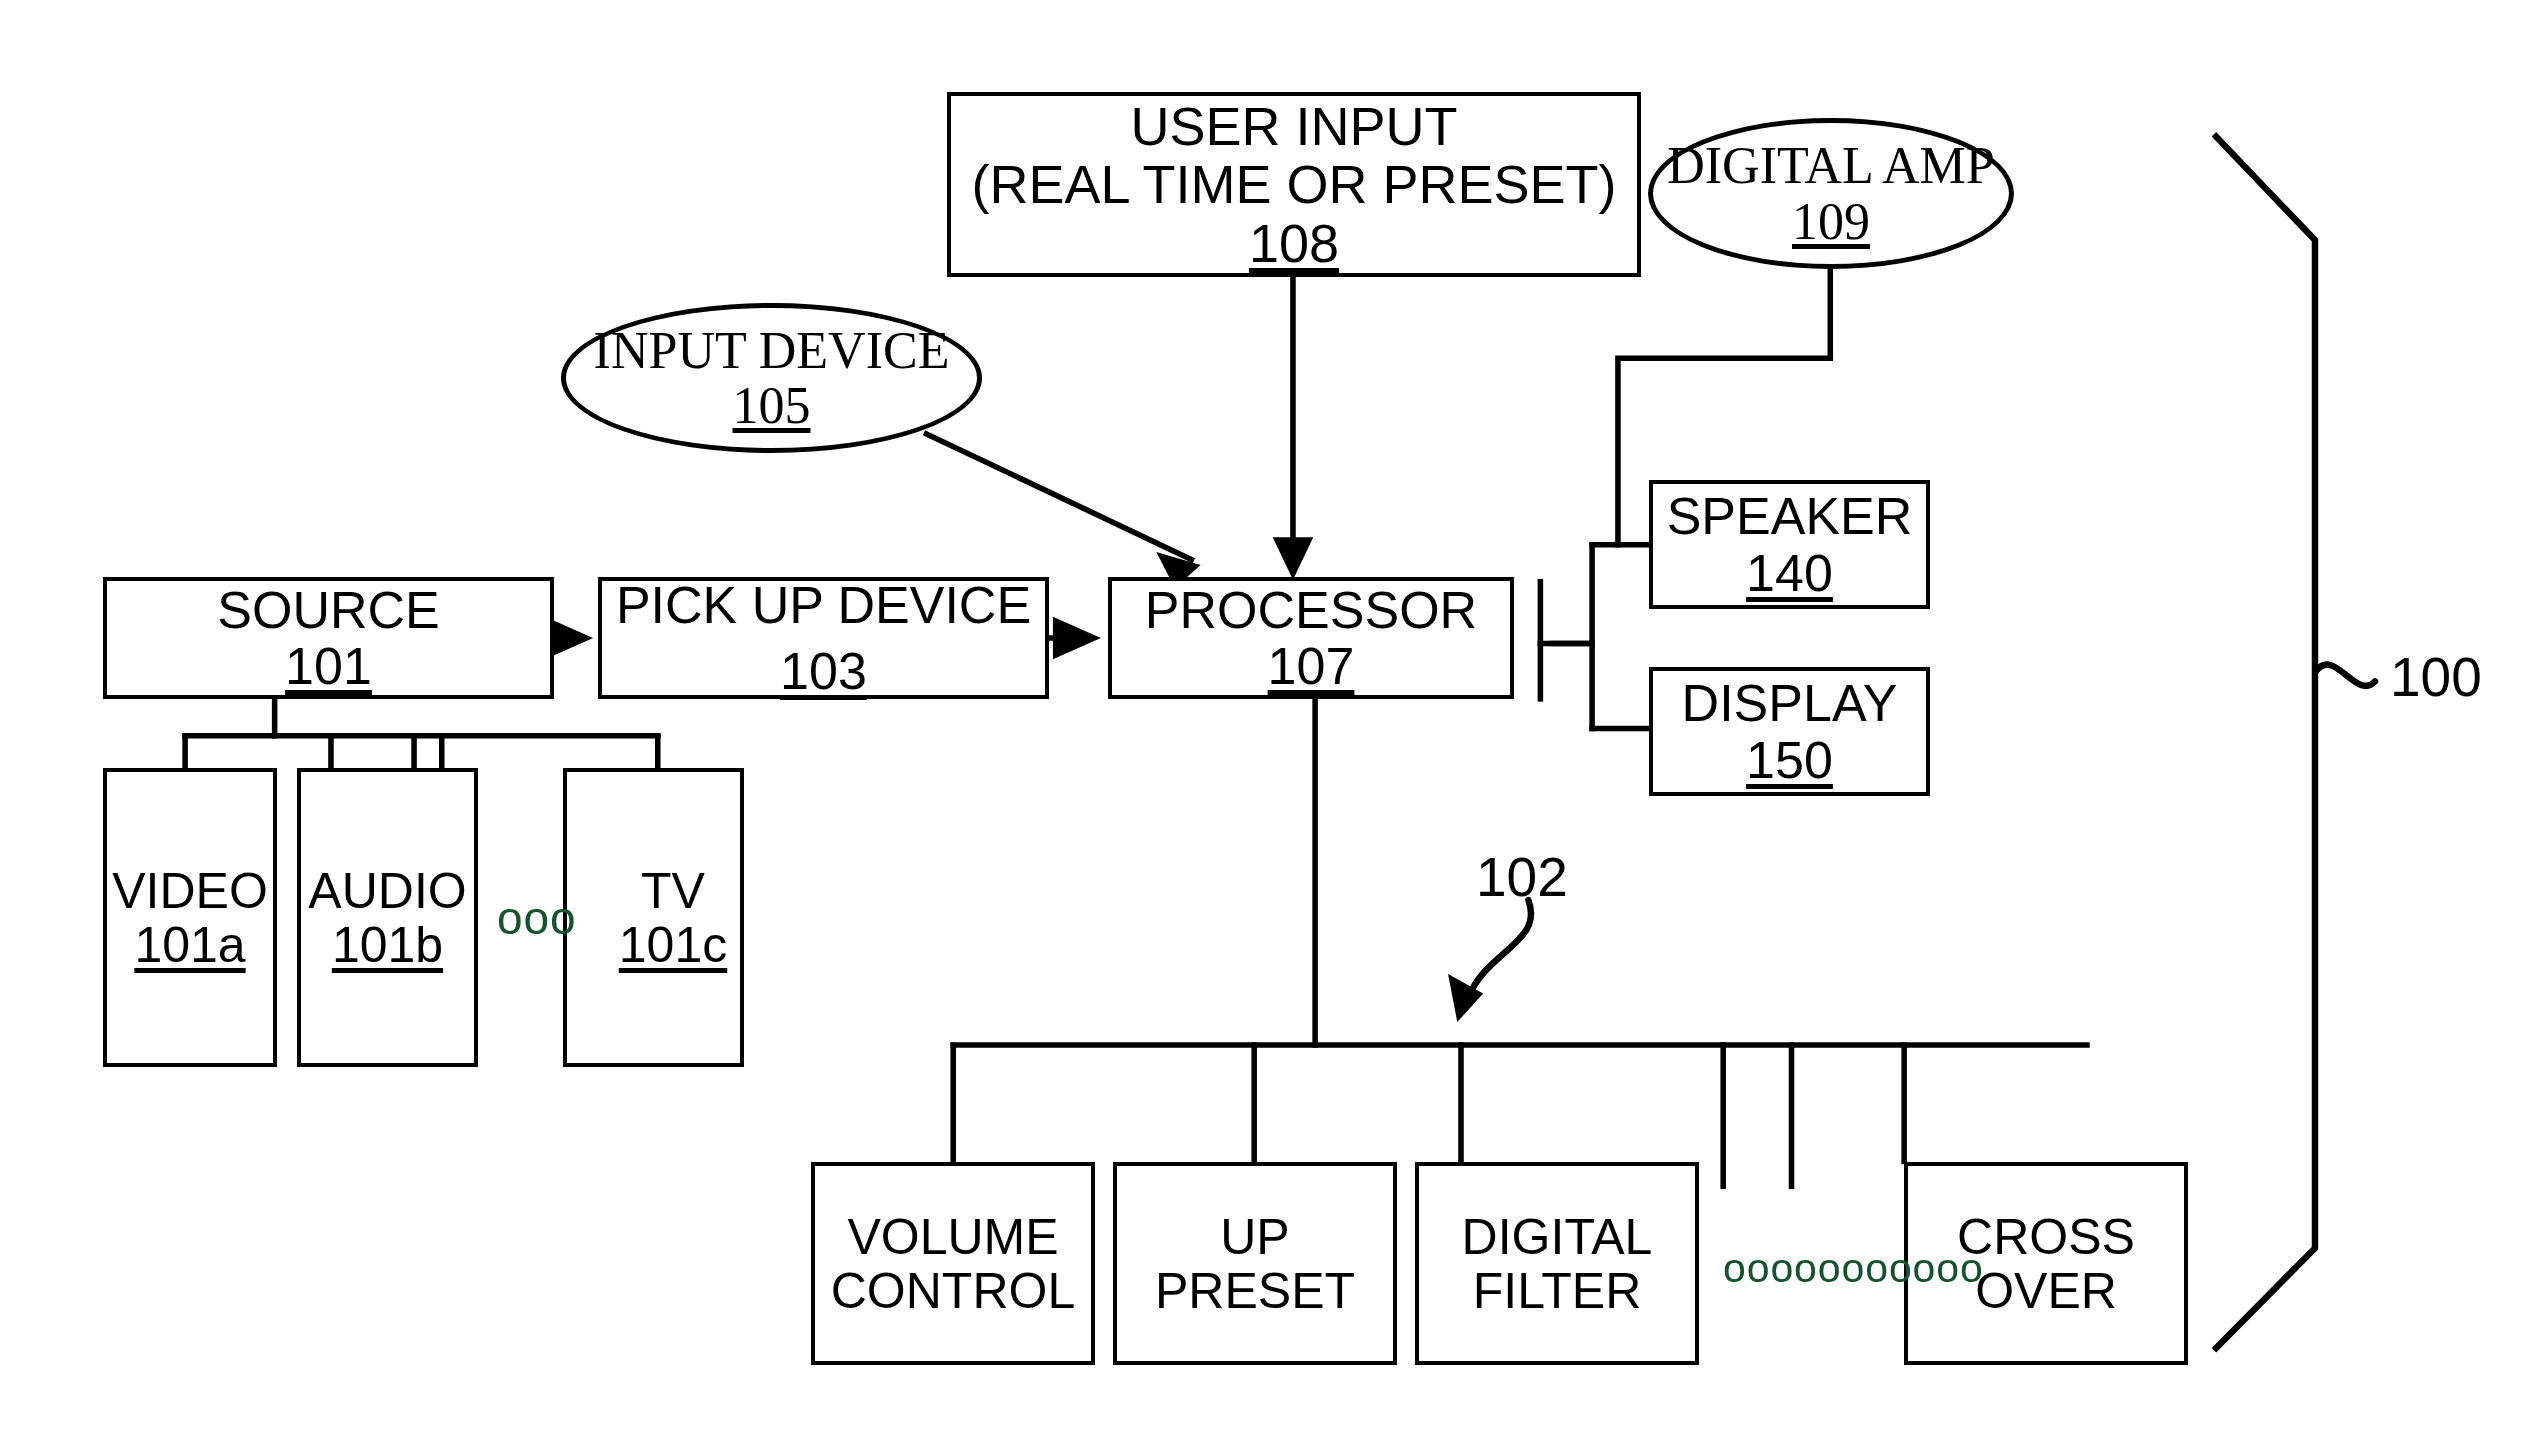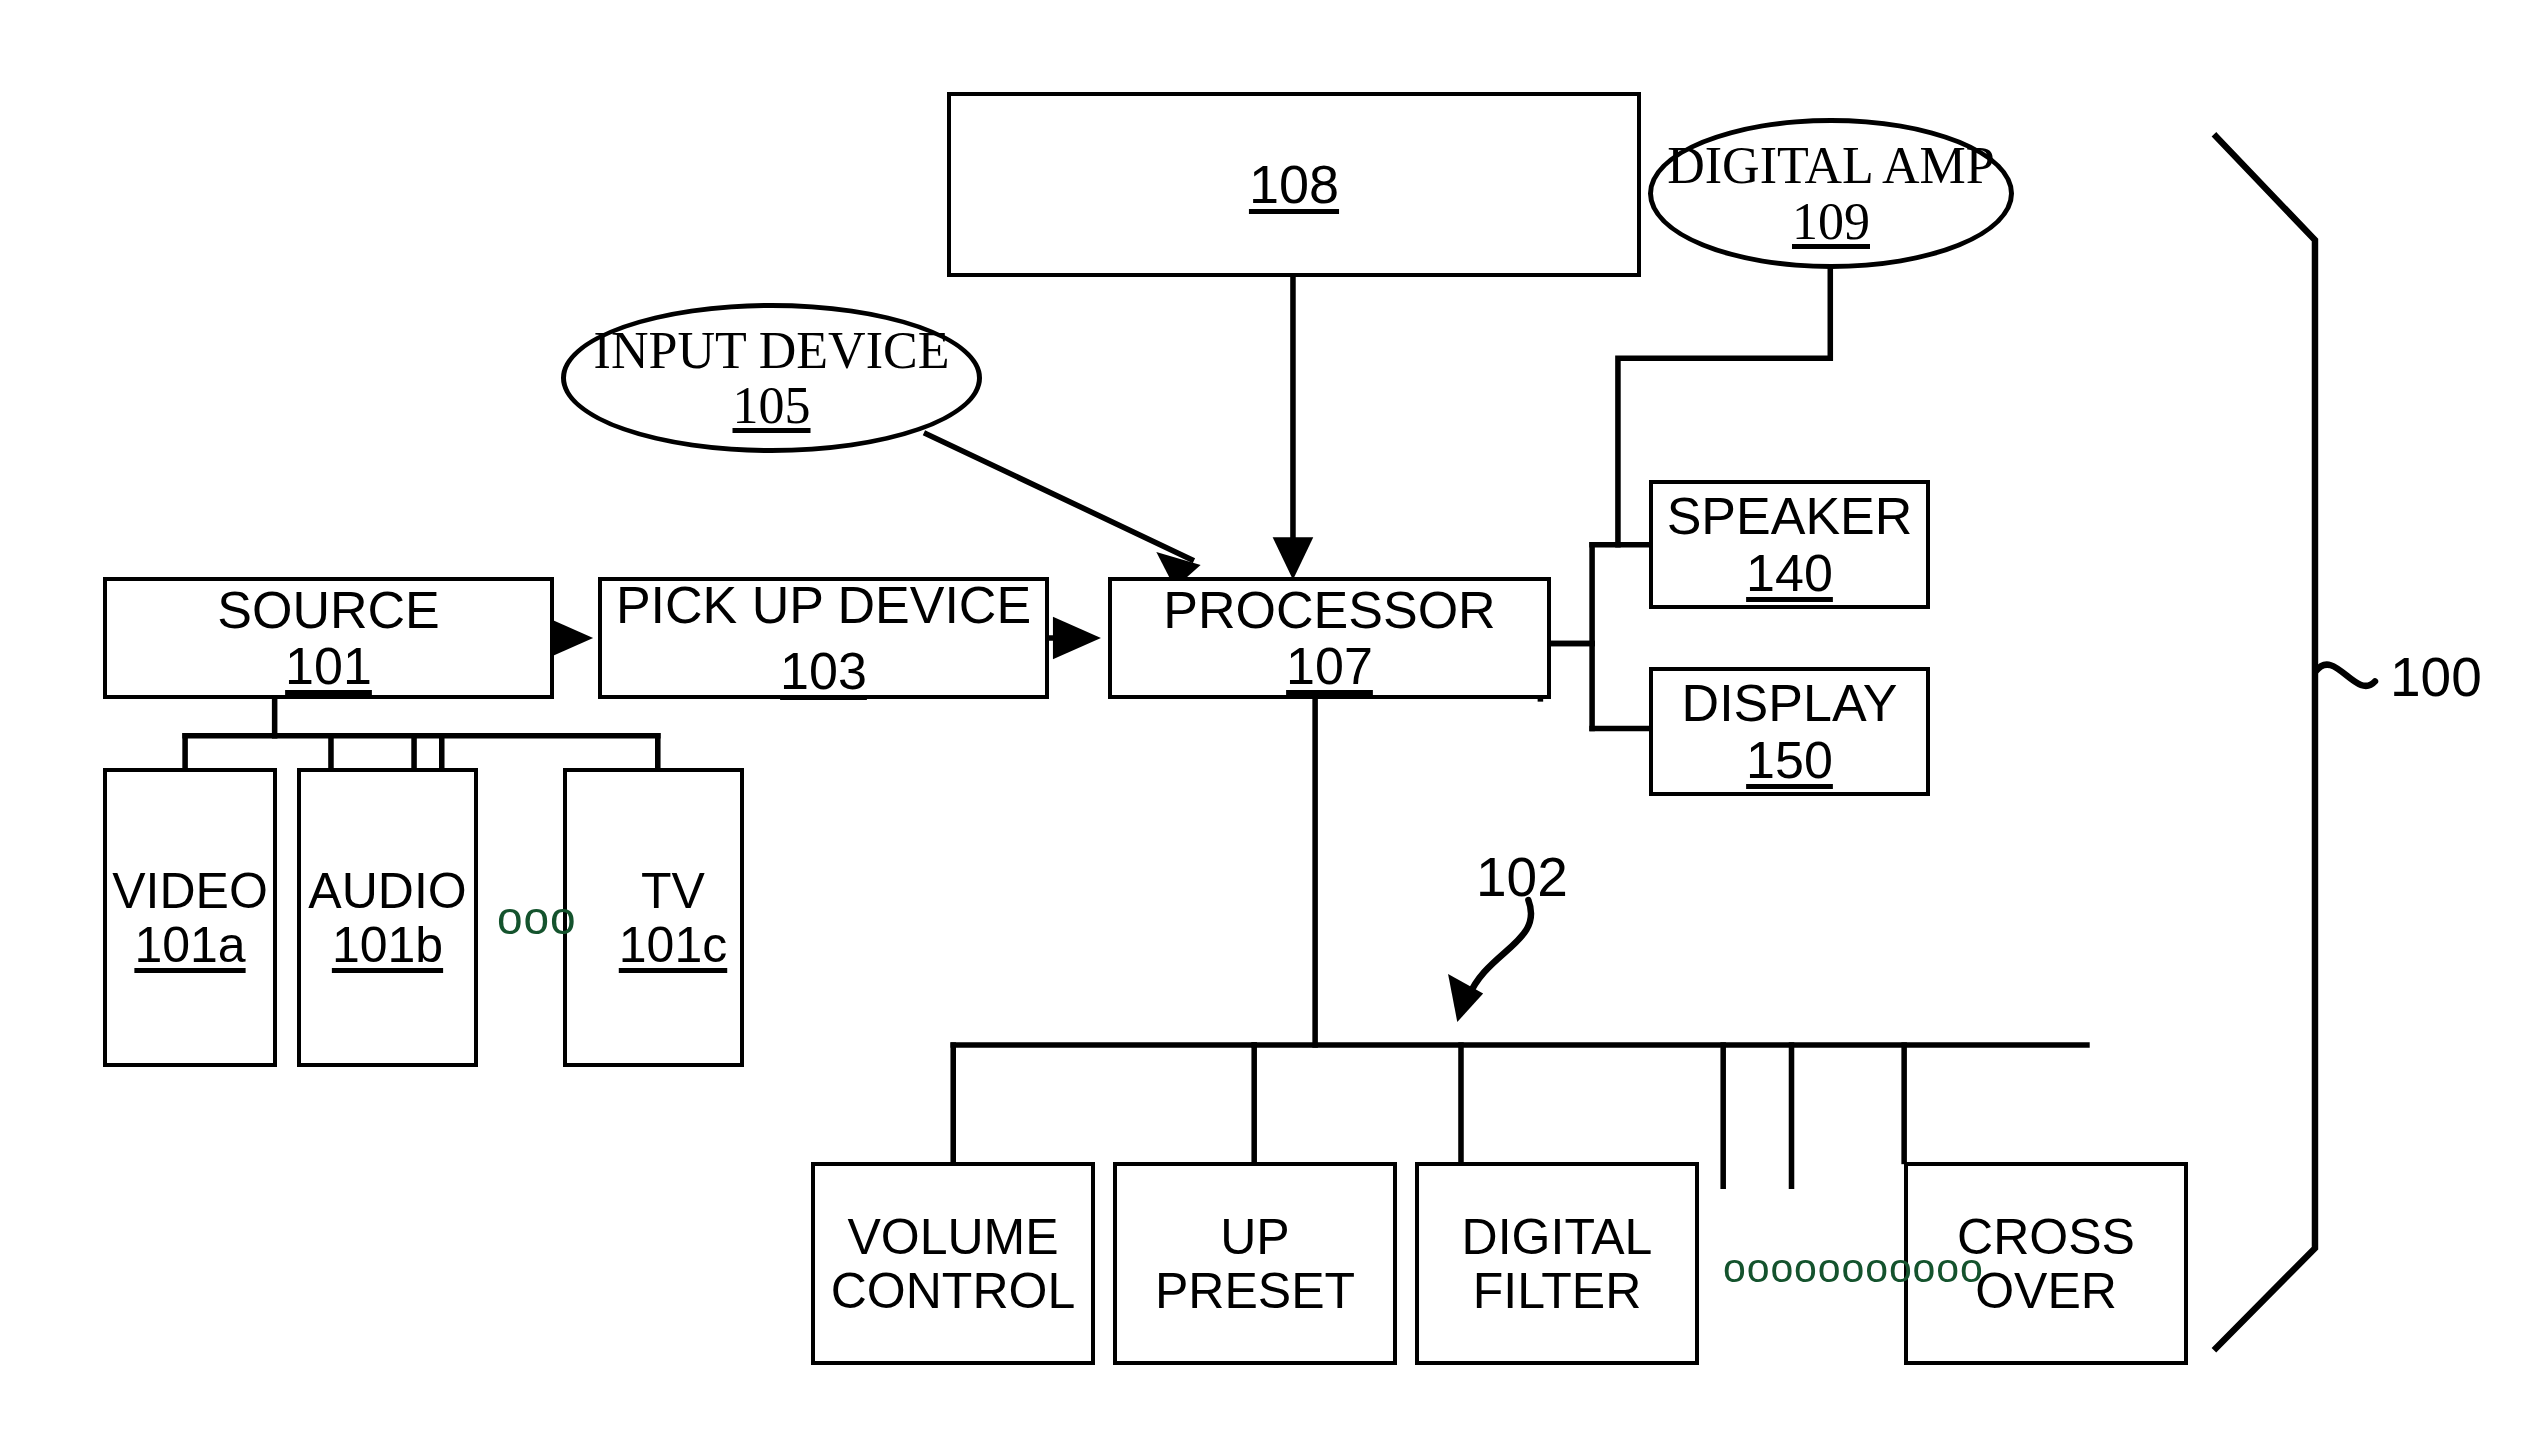--- a/index.html
+++ b/index.html
@@ -152,20 +152,22 @@
     <g fill="#000000" stroke="none">
       <polygon points="1578,1107 1568,1055 1606,1076"></polygon>
     </g>
 
     <g stroke="#000000" fill="none" stroke-width="7" stroke-linecap="round">
       <path d="M 2508 727 C 2528 700 2552 760 2572 738"></path>
     </g>
   </svg>
 
   <div class="node fs-58" style="left:947px; top:92px; width:694px; height:185px;">
+    <span class="lbl">USER INPUT
+(REAL TIME OR PRESET)</span>
     <span class="ref">108</span>
   </div>
 
   <div class="ellipse-node fs-56" style="left:1648px; top:118px; width:366px; height:151px;">
     <span class="lbl">DIGITAL AMP</span>
     <span class="ref">109</span>
   </div>
 
   <div class="ellipse-node fs-56" style="left:561px; top:303px; width:421px; height:150px;">
     <span class="lbl">INPUT DEVICE</span>
@@ -175,21 +177,21 @@
   <div class="node fs-56" style="left:103px; top:577px; width:451px; height:122px;">
     <span class="lbl">SOURCE</span>
     <span class="ref">101</span>
   </div>
 
   <div class="node fs-56" style="left:598px; top:577px; width:451px; height:122px;gap:9px;">
     <span class="lbl">PICK UP DEVICE</span>
     <span class="ref">103</span>
   </div>
 
-  <div class="node fs-56" style="left:1108px; top:577px; width:443px; height:122px;">
+  <div class="node fs-56" style="left:1108px; top:577px; width:406px; height:122px;">
     <span class="lbl">PROCESSOR</span>
     <span class="ref">107</span>
   </div>
 
   <div class="node fs-56" style="left:1649px; top:480px; width:281px; height:129px;">
     <span class="lbl">SPEAKER</span>
     <span class="ref">140</span>
   </div>
 
   <div class="node fs-56" style="left:1649px; top:667px; width:281px; height:129px;">

